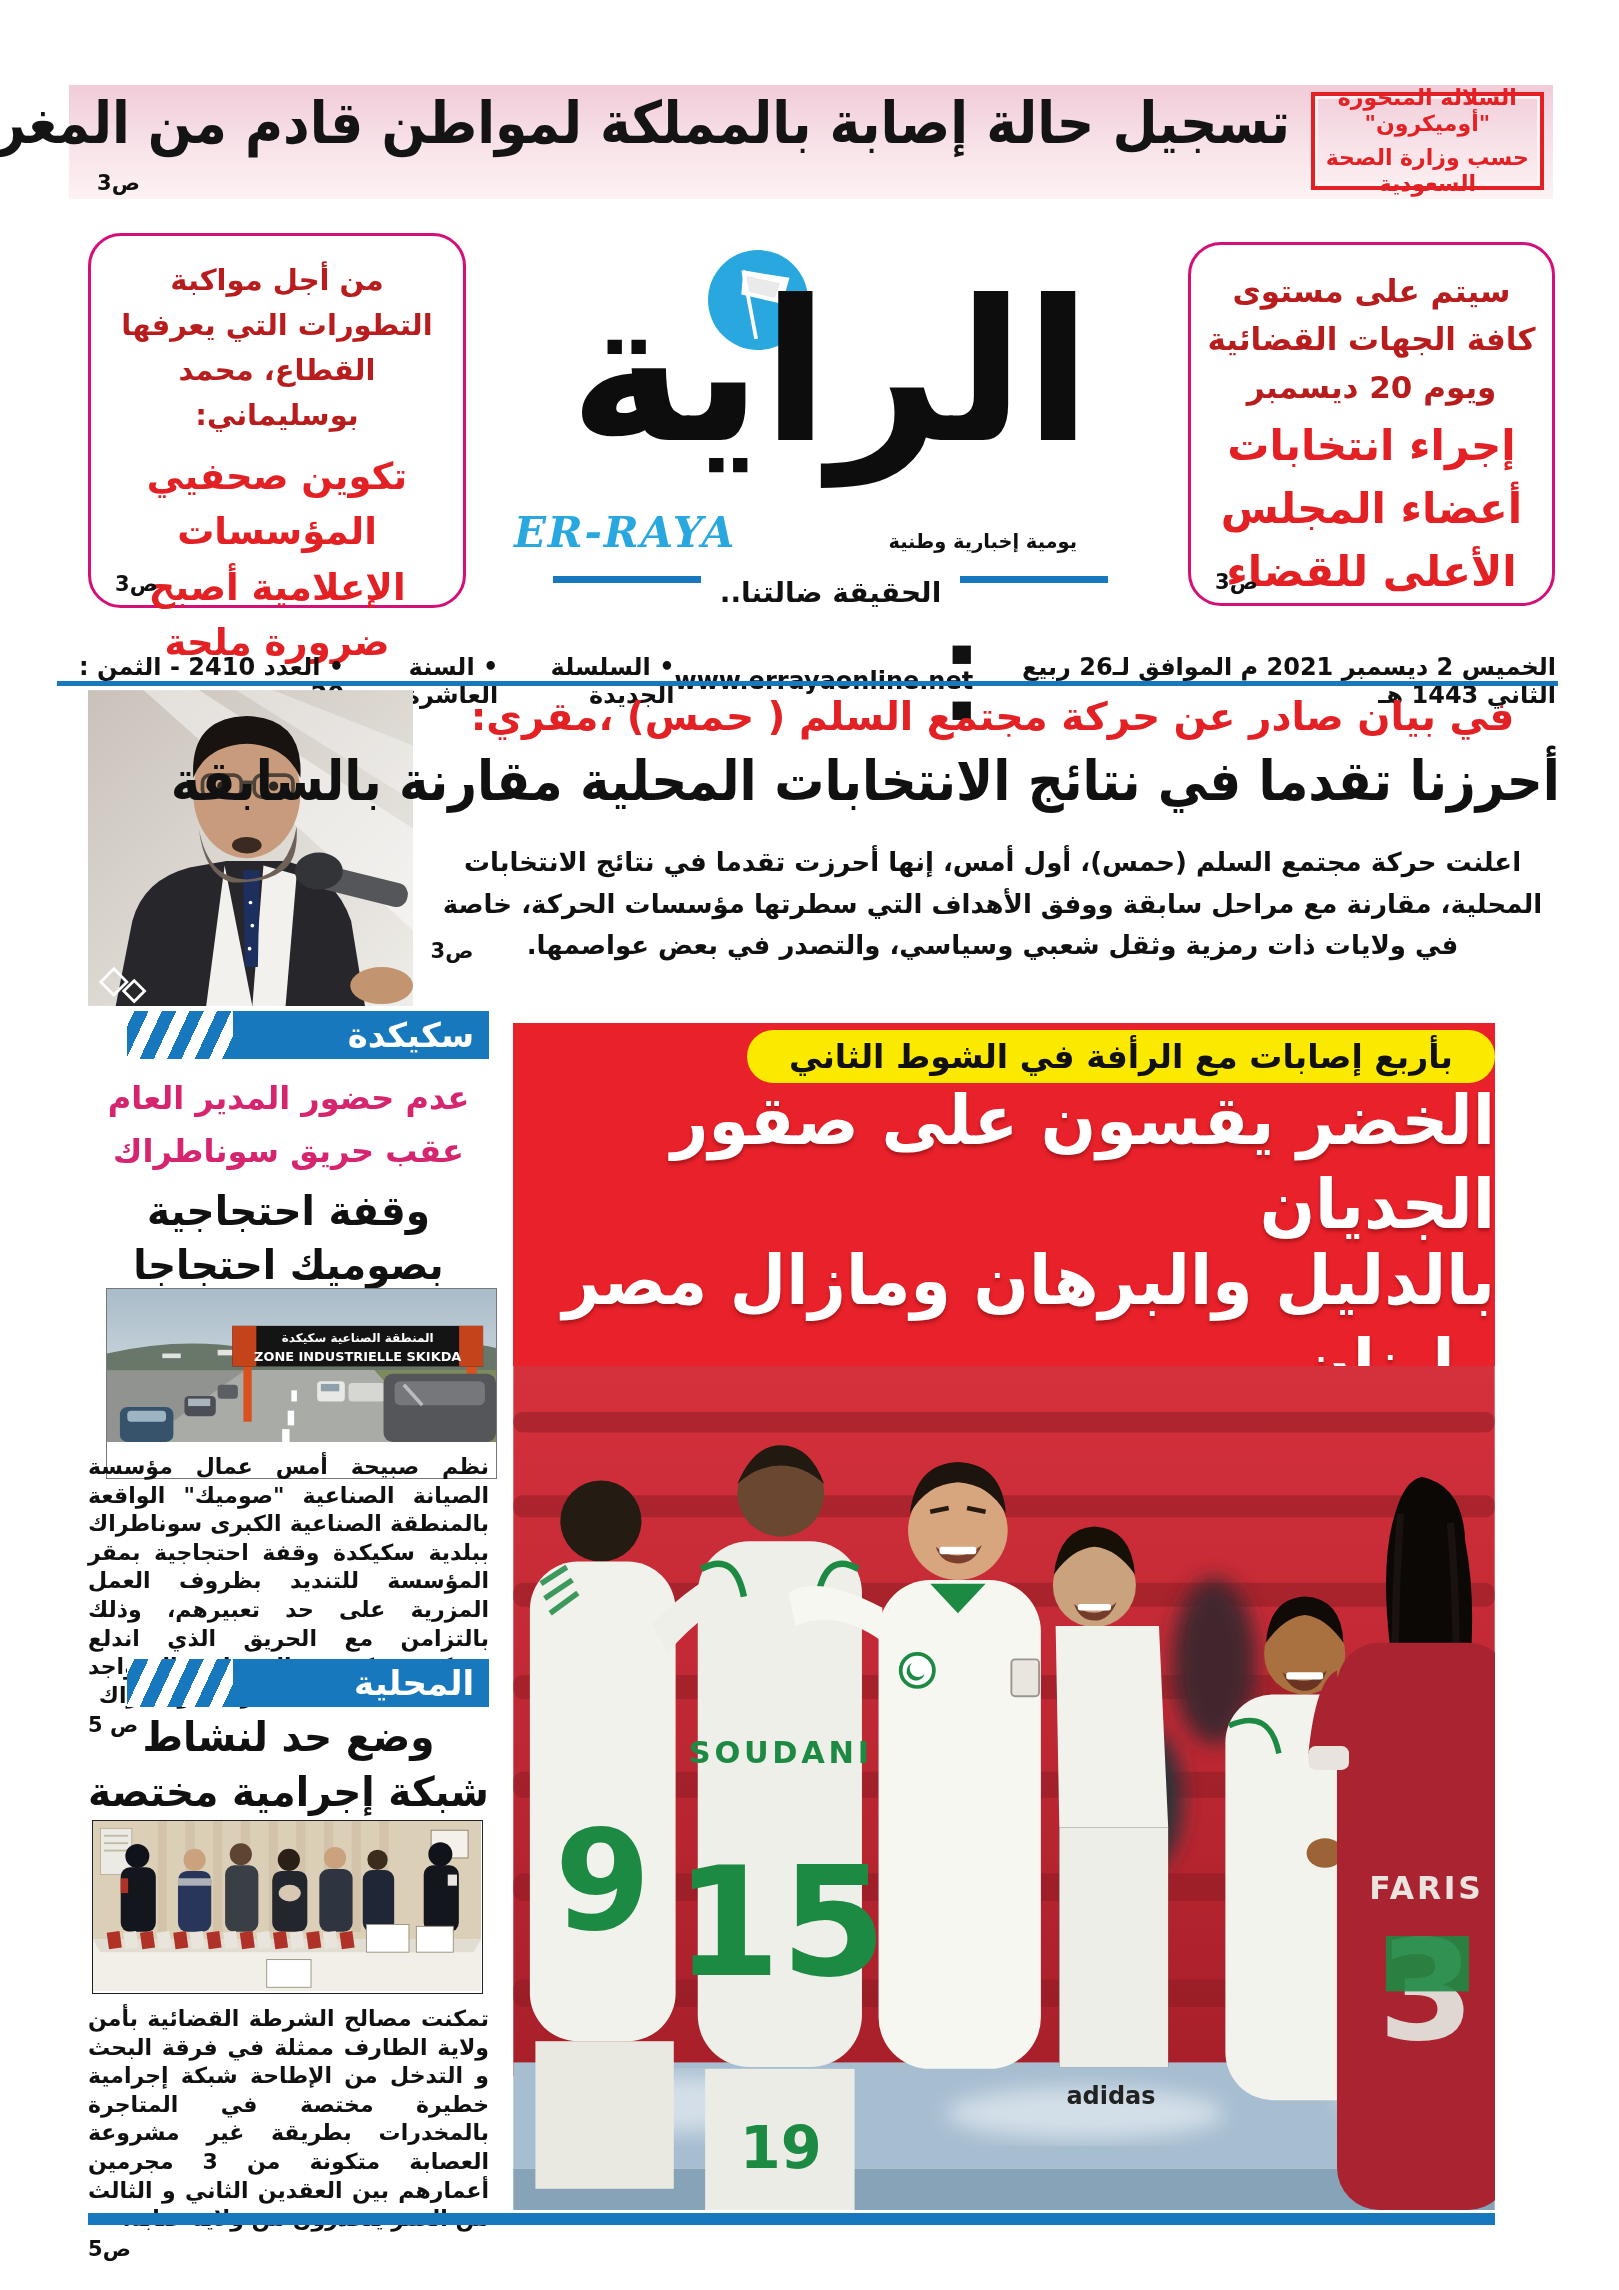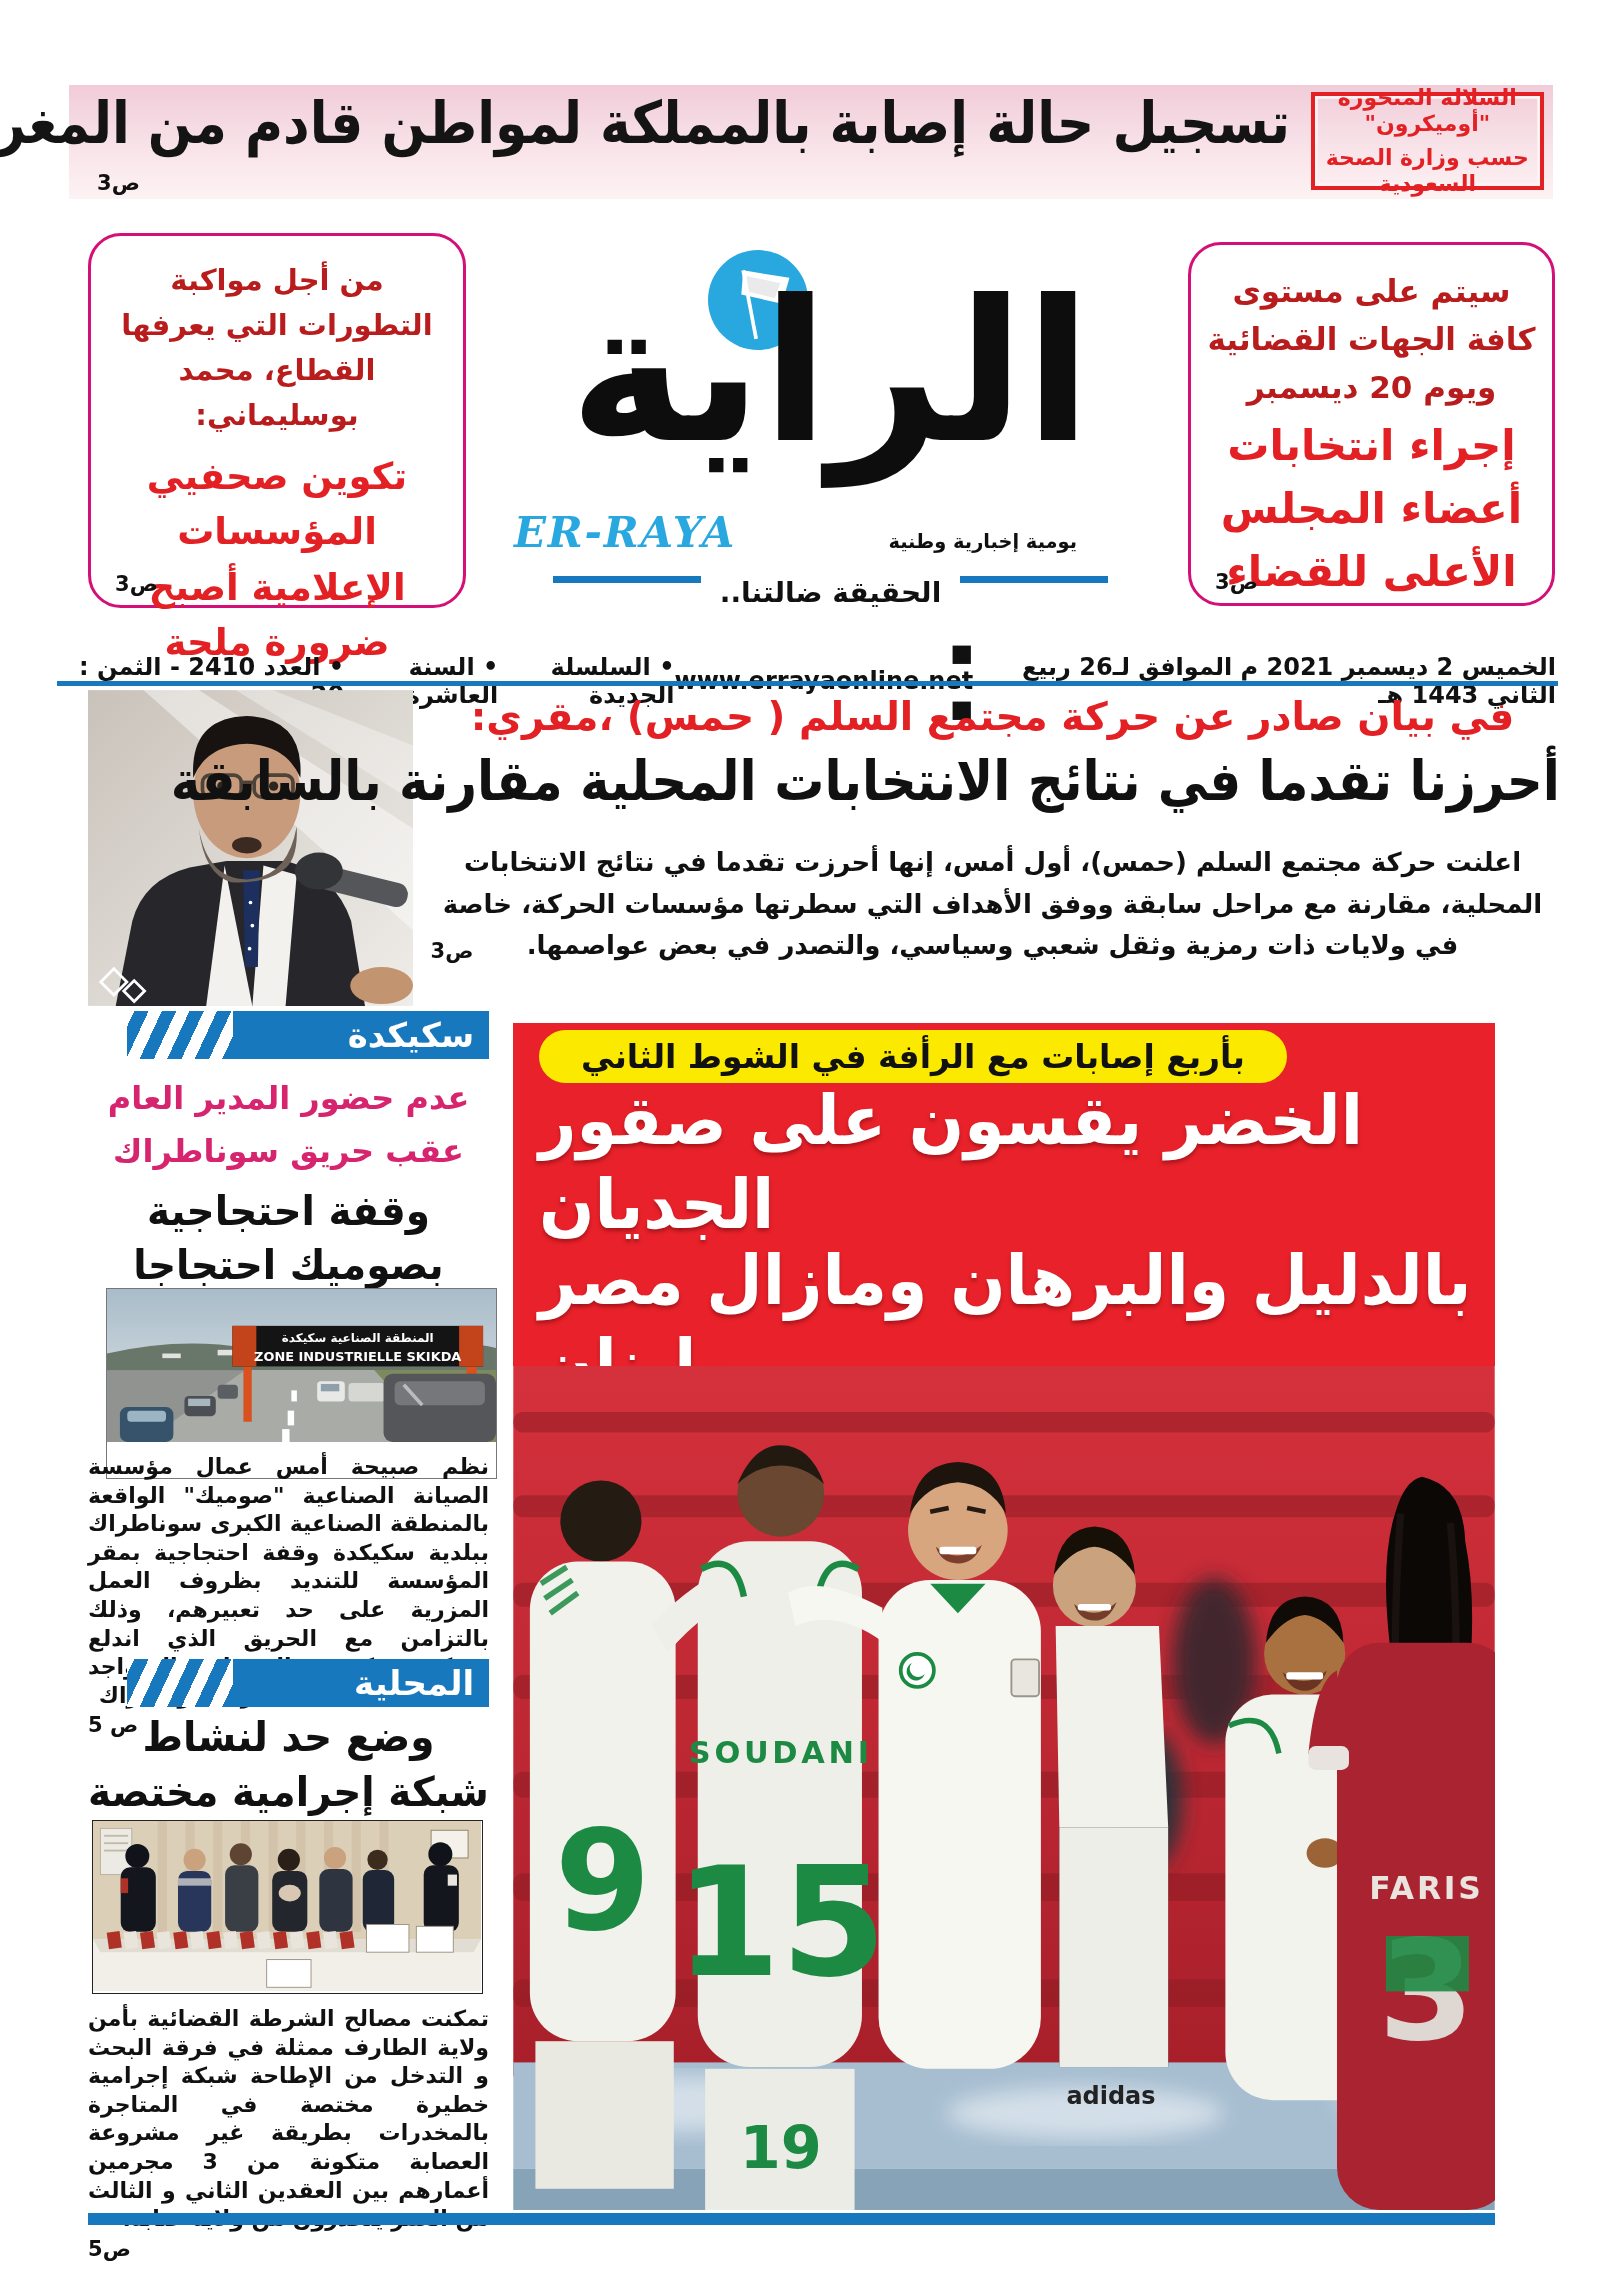--- a/index.html
+++ b/index.html
@@ -85,21 +85,21 @@
   .main-photo { position:absolute; left:88px; top:690px; width:325px; height:316px; }
   .main-article { position:absolute; left:425px; top:694px; width:1135px; text-align:center; }
   .main-article .kick { color:#e32125; font-size:39px; font-weight:700; }
   .main-article .head { margin-top:13px; font-size:50px; font-weight:700; white-space:nowrap; transform:scaleY(1.1); }
   .main-article .body { position:relative; margin-top:32px; font-size:26px; font-weight:700; line-height:1.6; }
   .main-article .pref { position:absolute; left:5.5px; bottom:-1.8px; font-size:21px; font-weight:700; }
 
   
   .sports {
     position:absolute; left:513px; top:1023px; width:982px; height:343px;
-    background:#e8212a; text-align:left;padding-left:26px;
+    background:#e8212a; text-align:right;
   }
   .sports .badge {
     display:inline-block; margin-top:6.5px; padding:7.4px 42px;
     background:#fbe900; border-radius:31px;
     font-size:33px; font-weight:700; color:#111;
   }
   .sports .hl { color:#ffffff; font-size:65px; font-weight:700; line-height:1.23;
     text-shadow:0 2.8px 3.7px rgba(60,0,0,.35); transform:scaleY(1.05); }
   .sports .strip-white {
     margin:5.5px auto 0; width:766px; background:#ffffff;

